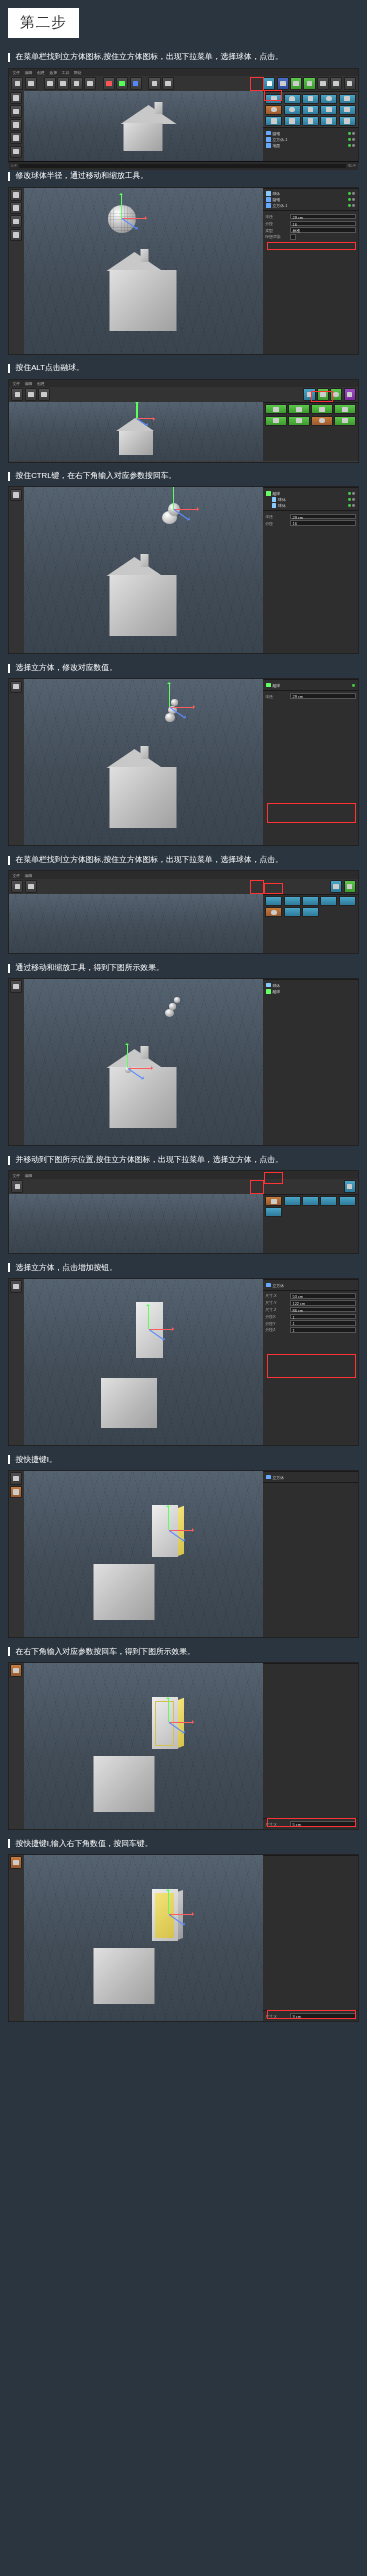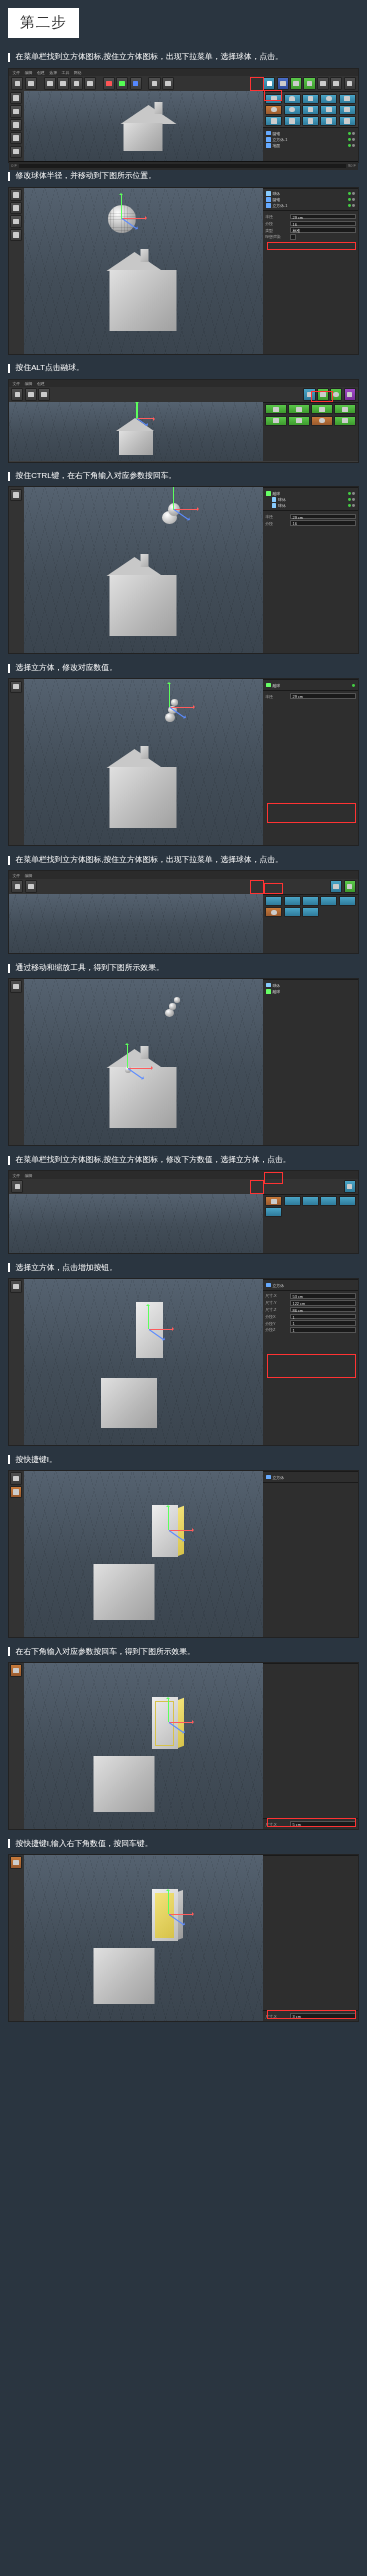--- a/index.html
+++ b/index.html
@@ -409,21 +409,21 @@
     <span>0 F</span>
       <div style="flex:1;height:3.4px;background:#1a1a1a;"></div>
       <span>90 F</span>
   </div>
   <div class="highlight-rect" style="top:8.4px;right:94px;width:14.5px;height:14.5px;"></div>
 </div>
 
 
 <div class="caption">
   <div class="caption-bar"></div>
-  <span>修改球体半径，并移动到下图所示位置。</span>
+  <span>修改球体半径，通过移动和缩放工具。</span>
 </div>
 <div class="screenshot" style="height:168px;">
   <div class="app-body" style="height:100%;">
     <div class="left-tools">
       <div class="tool-btn">
           <div class="tool-ico"></div>
         </div>
       <div class="tool-btn">
           <div class="tool-ico"></div>
         </div>
@@ -786,21 +786,21 @@
             <span>融球</span>
           </div>
       </div>
     </div>
   </div>
 </div>
 
 
 <div class="caption">
   <div class="caption-bar"></div>
-  <span>在菜单栏找到立方体图标,按住立方体图标，修改下方数值，选择立方体，点击。</span>
+  <span>并移动到下图所示位置,按住立方体图标，出现下拉菜单，选择立方体，点击。</span>
 </div>
 <div class="screenshot" style="height:84px;">
   <div class="menubar">
       <span>文件</span>
       <span>编辑</span>
     </div>
   <div class="toolbar">
     <div class="tool-btn">
         <div class="tool-ico"></div>
       </div>

